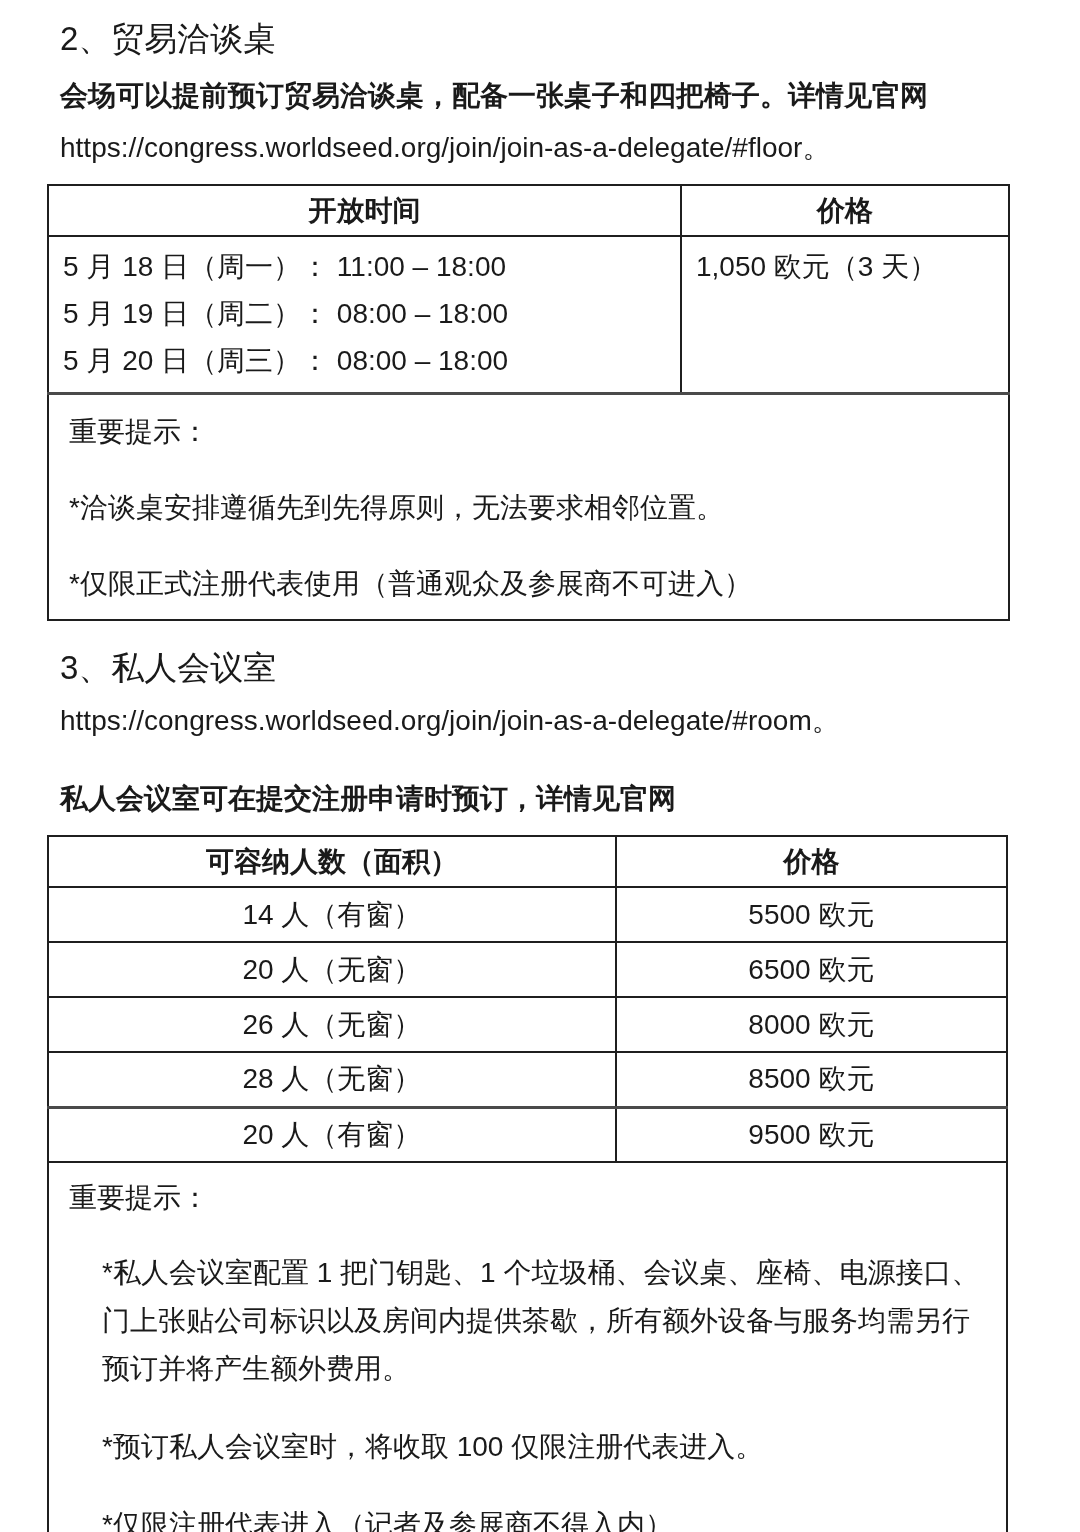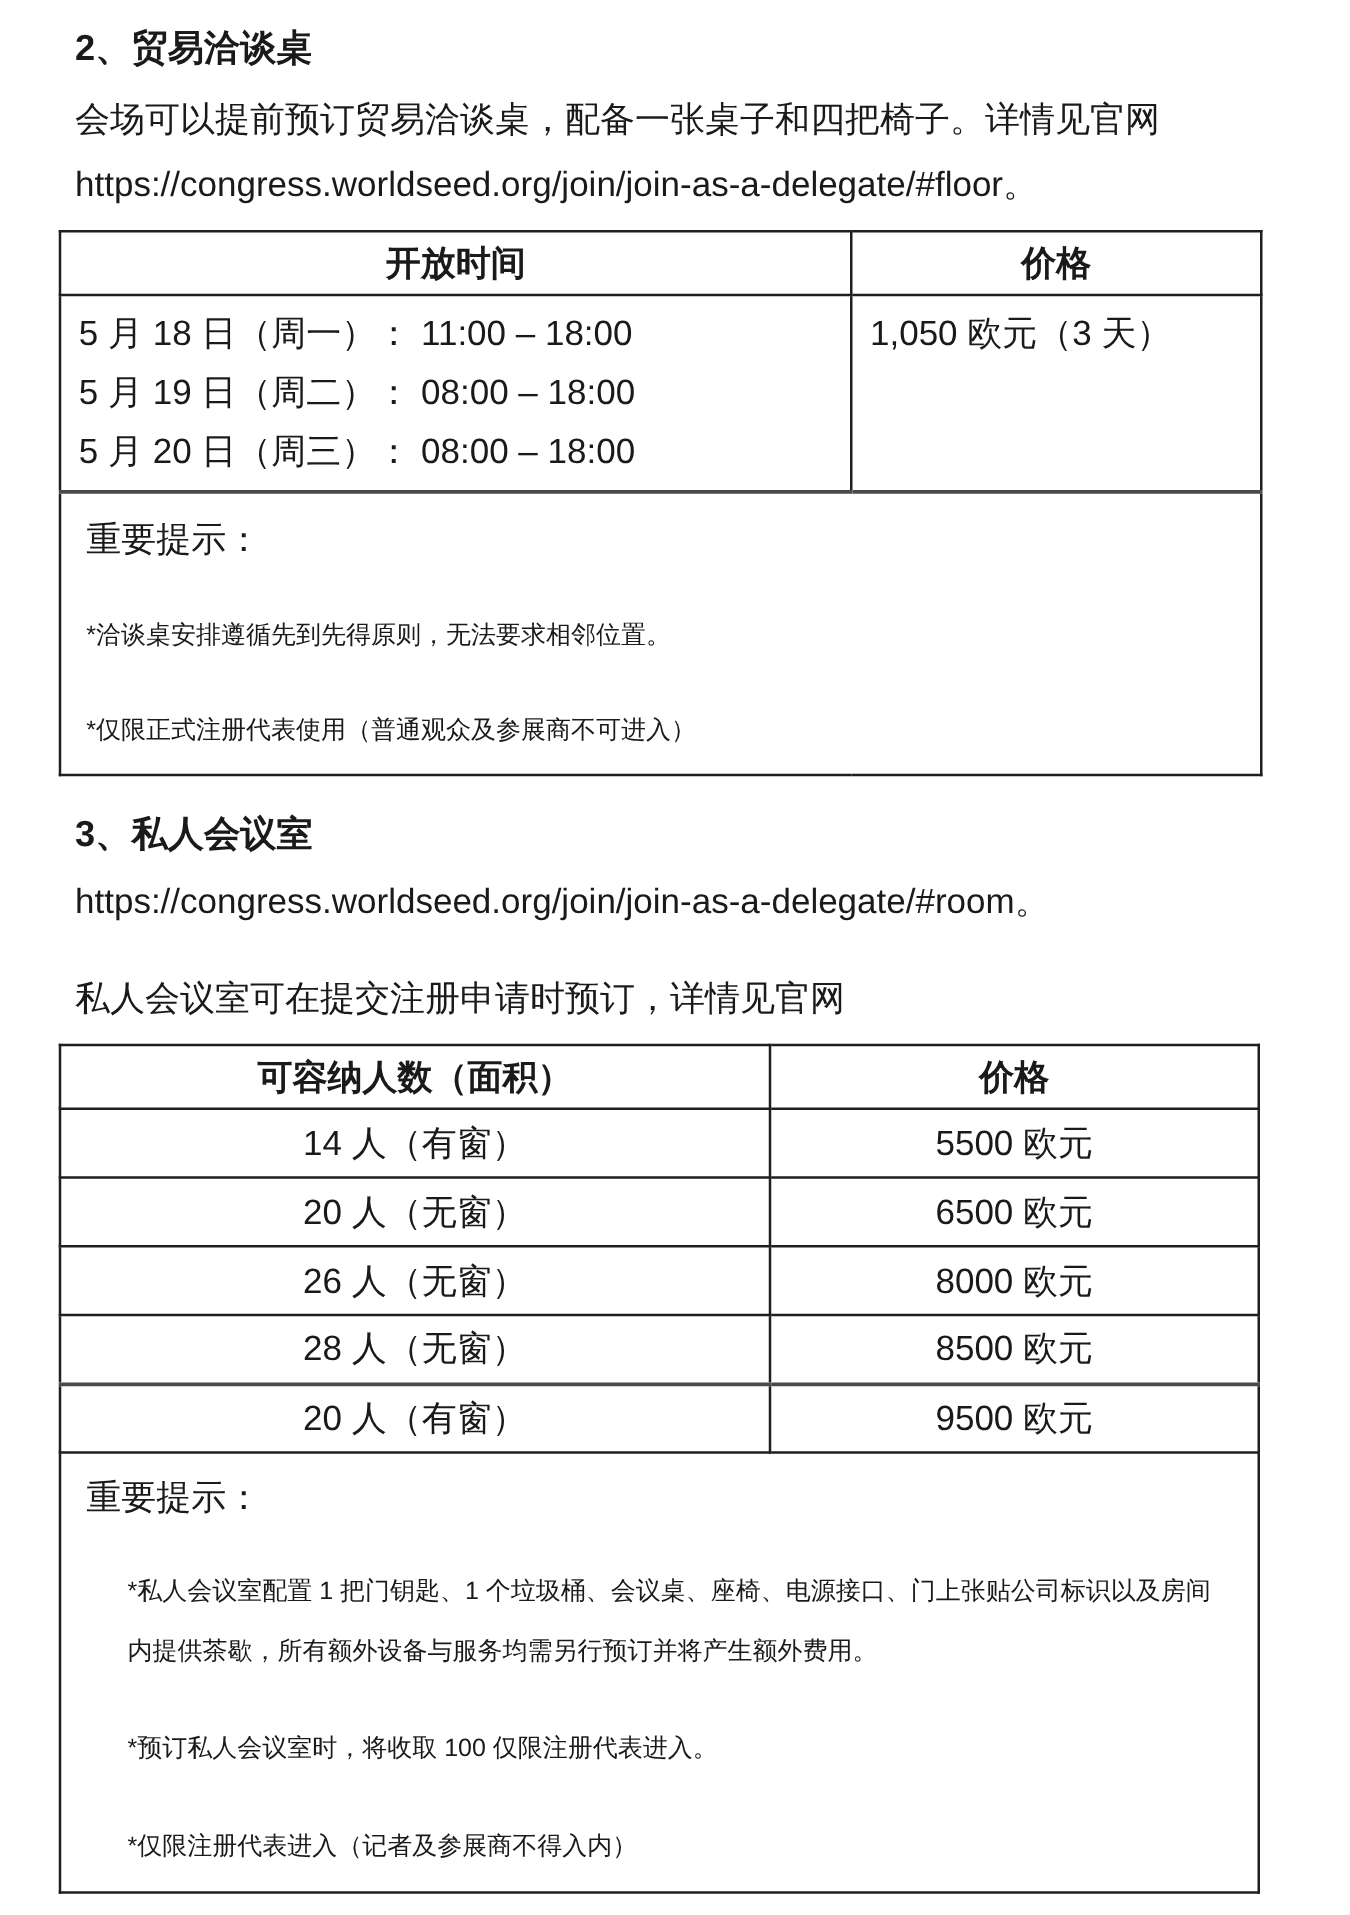--- a/index.html
+++ b/index.html
@@ -7,31 +7,31 @@
   body {
     width: 1080px;
     min-height: 1532px;
     font-family: "Liberation Sans", "DejaVu Sans", sans-serif;
     color: #1a1a1a;
     padding: 10px 0 20px 0;
   }
   .page { width: 1080px; }
 
   .sec-heading {
-    font-size: 29px;
-    font-weight: bold;
+    font-size: 33px;
+    font-weight: normal;
     margin: 8px 0 0 60px;
     line-height: 42px;
   }
   .body-text {
     font-size: 28px;
     line-height: 40px;
     margin: 12px 0 0 60px;
   }
-  .body-text.first { margin-top: 16px; }
+  .body-text.first { margin-top: 16px; font-weight: bold; }
 
   table.doc-table {
     border-collapse: collapse;
     margin: 16px 0 0 47px;
     width: 961px;
     table-layout: fixed;
   }
   table.doc-table th,
   table.doc-table td {
     border: 2px solid #1f1f1f;
@@ -48,21 +48,21 @@
   .t1 .col-hours { width: 633px; }
   .t1 .col-price { width: 328px; }
   .t1 td.sched-cell { padding: 6px 0 8px 14px; }
   .t1 .sched-line { line-height: 47px; white-space: nowrap; }
   .t1 td.price-cell { padding: 10px 0 0 14px; line-height: 40px; }
   .t1 tr.body-row td { border-bottom: 3px solid #4a4a4a; }
 
   
   td.notes-cell { padding: 16px 20px 14px 20px; }
   .notes-title { font-size: 28px; line-height: 42px; }
-  .note-line { font-size: 20px; line-height: 42px; margin-top: 34px; }
+  .note-line { font-size: 28px; line-height: 42px; margin-top: 34px; }
 
   
   .t2 { margin-top: 20px; }
   .t2 .col-cap { width: 524px; }
   .t2 .col-price { width: 361px; }
   .t2 th { padding: 12px 0 11px 0; }
   .t2 td.cap-cell, .t2 td.price2-cell {
     text-align: center;
     padding: 0;
     height: 55px;

